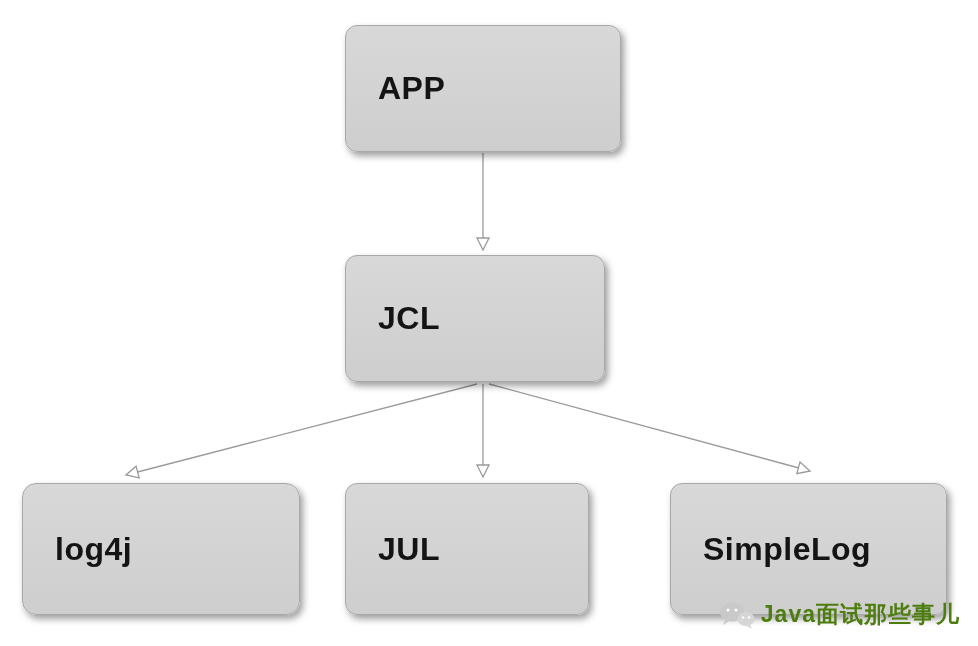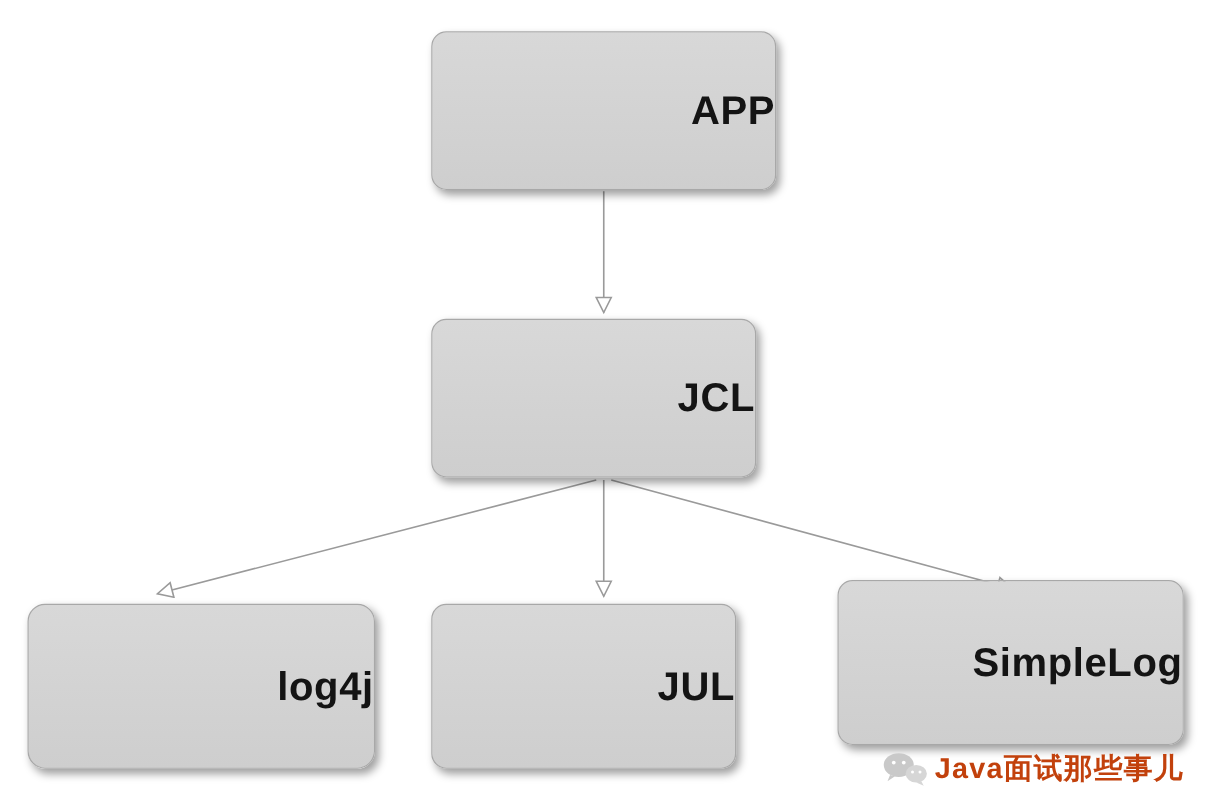--- a/index.html
+++ b/index.html
@@ -15,50 +15,51 @@
     font-family: "Liberation Sans", sans-serif;
   }
   .node {
     position: absolute;
     background: linear-gradient(180deg, #d8d8d8 0%, #cecece 100%);
     border: 1px solid #a8a8a8;
     border-radius: 12px;
     box-shadow: 3px 4px 7px rgba(0,0,0,0.38);
     display: flex;
     align-items: center;
-    justify-content: flex-end;
+    justify-content: flex-start;
     box-sizing: border-box;
+    padding-left: 32px;
   }
   .node-label {
     font-size: 32px;
     font-weight: bold;
     color: #141414;
     letter-spacing: 0.5px;
   }
   #node-app       { left: 345px; top: 25px;  width: 276px; height: 127px; }
   #node-jcl       { left: 345px; top: 255px; width: 260px; height: 127px; }
   #node-log4j     { left: 22px;  top: 483px; width: 278px; height: 132px; border-radius: 14px; }
   #node-jul       { left: 345px; top: 483px; width: 244px; height: 132px; }
-  #node-simplelog { left: 670px; top: 464px; width: 277px; height: 132px; }
+  #node-simplelog { left: 670px; top: 483px; width: 277px; height: 132px; }
   #edges {
     position: absolute;
     left: 0;
     top: 0;
     width: 978px;
     height: 646px;
     pointer-events: none;
   }
   .watermark {
     position: absolute;
-    right: 31px;
+    right: 18px;
     bottom: 16px;
     display: flex;
     align-items: center;
     gap: 6px;
-    color: #c2410c;
+    color: #4d7c0f;
     font-size: 23px;
     font-weight: bold;
     letter-spacing: 1px;
   }
   .watermark .wm-icon {
     display: inline-flex;
     align-items: center;
   }
 </style>
 </head>

